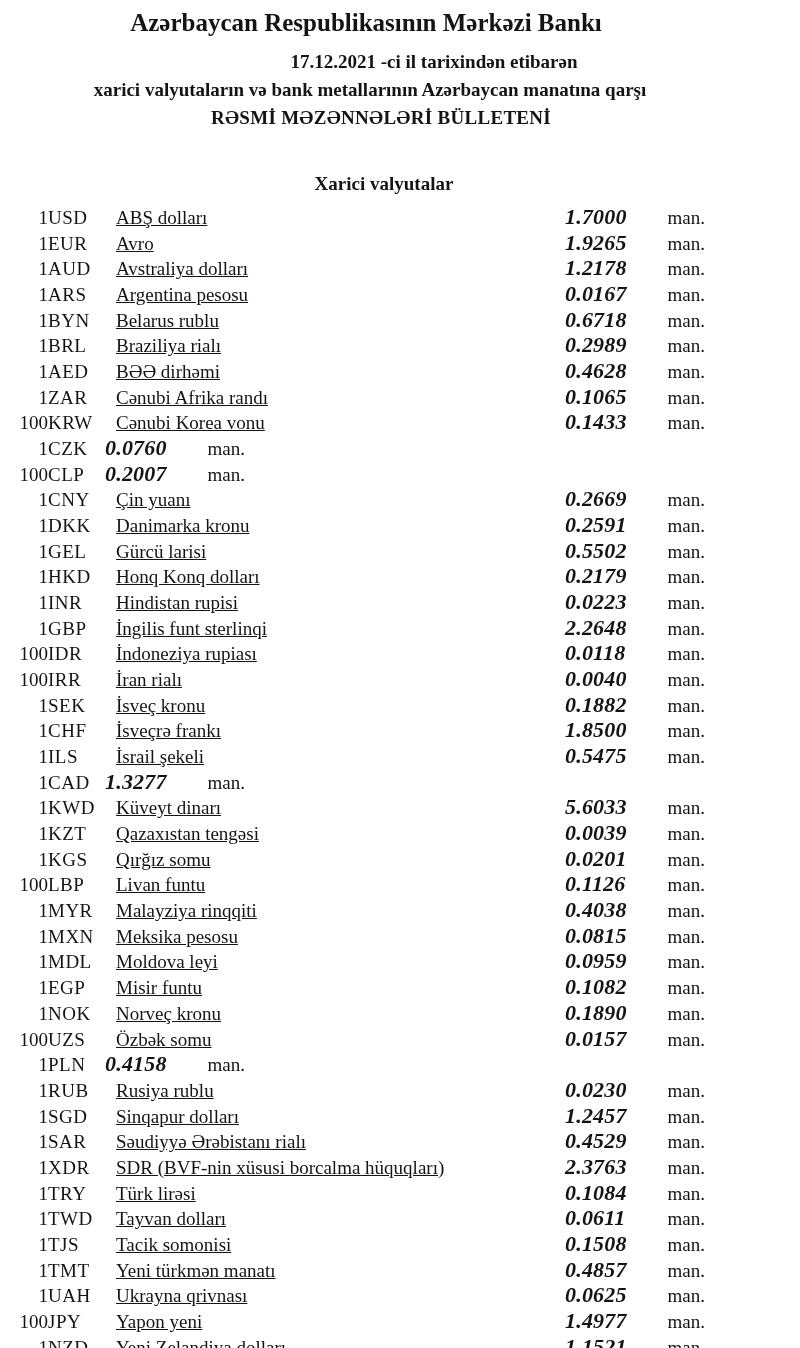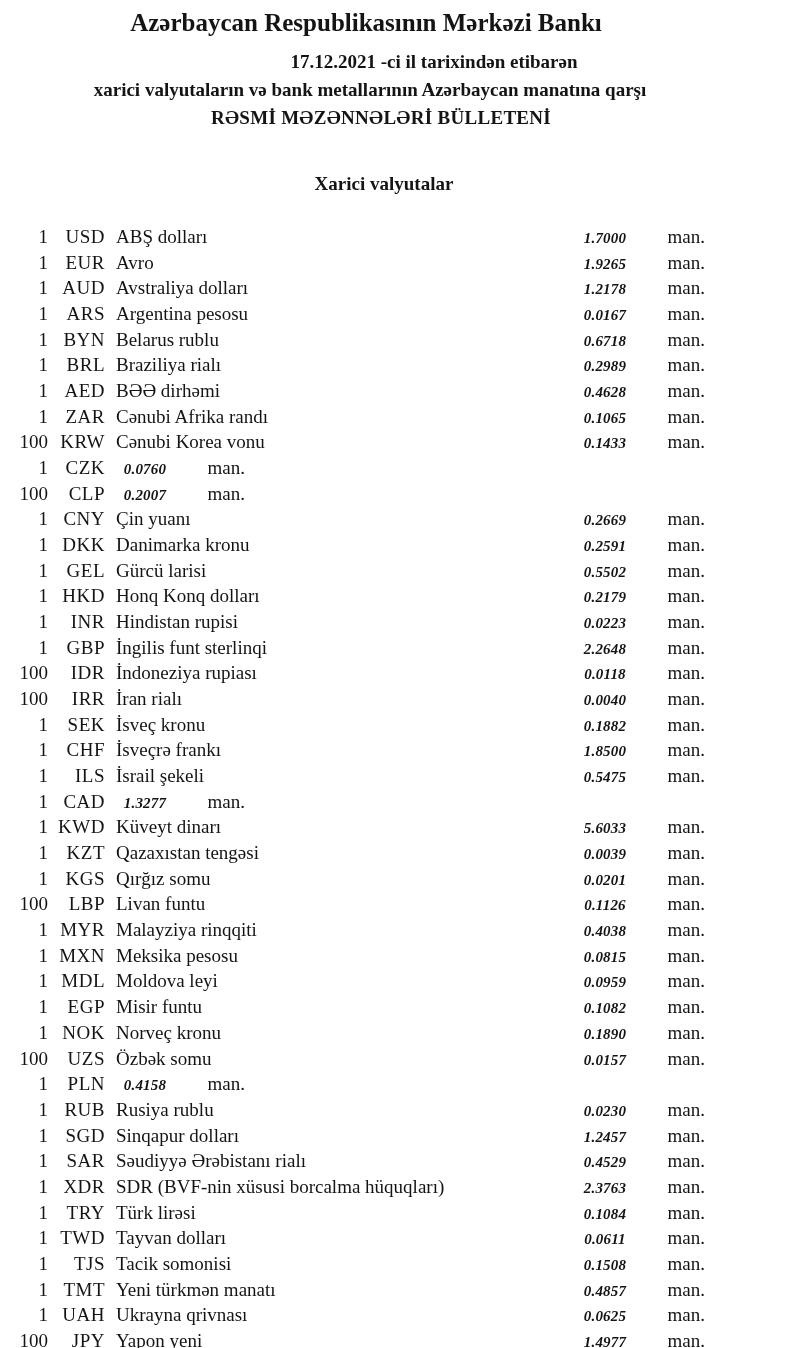--- a/index.html
+++ b/index.html
@@ -43,26 +43,26 @@
   .rates { margin-top: 9px; padding-right: 27px; }
   .row {
     display: flex;
     align-items: baseline;
     height: 25.68px;
     font-size: 19px;
     line-height: 25.68px;
     white-space: nowrap;
   }
   .qty  { width: 48px;  text-align: right; }
-  .code { width: 57px;  text-align: right; letter-spacing: 0.5px; margin-top: 20px; }
-  .name { flex: 1; padding-left: 11px; overflow: hidden; }
+  .code { width: 57px;  text-align: left; letter-spacing: 0.5px; }
+  .name { flex: 1; padding-left: 11px; overflow: hidden; text-decoration: underline; }
   .rate {
     width: 80px;
-    text-align: center;
-    font-size: 15px;
+    text-align: left;
+    font-size: 22px;
     font-weight: 700;
     font-style: italic;
     letter-spacing: 0.2px;
   }
   .unit { width: 60px; text-align: right; }
 </style>
 </head>
 <body>
 
 <div class="page">

